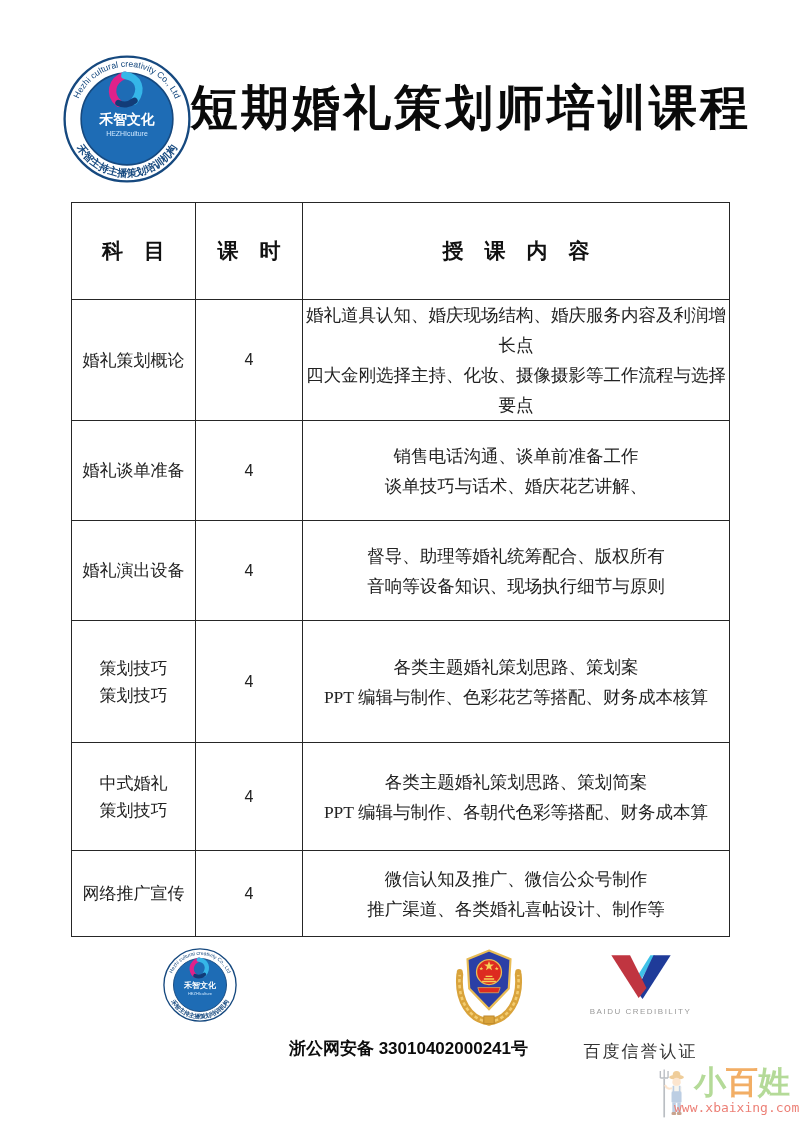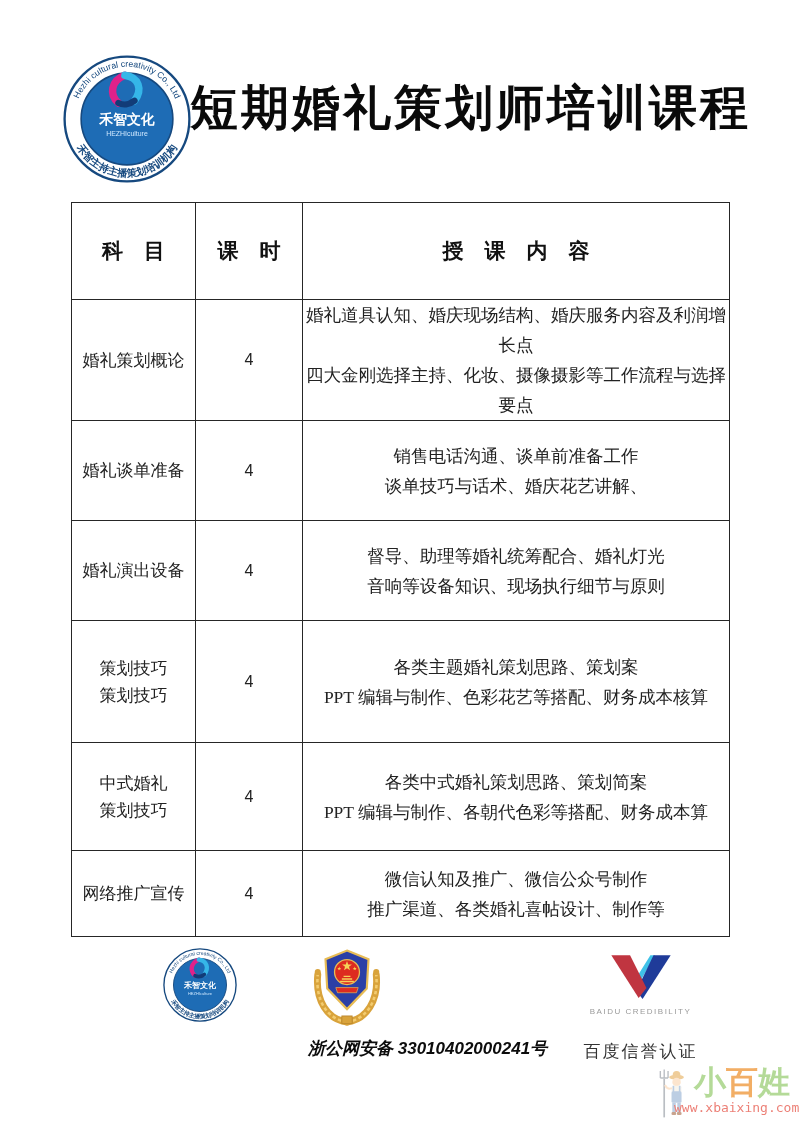--- a/index.html
+++ b/index.html
@@ -24,21 +24,21 @@
   th.colhead{font-size:21px;font-weight:700;text-align:center;color:#111;}
   td.subj{font-size:17px;text-align:center;line-height:27px;color:#222;}
   td.subj div:empty{display:none;}
   td.hrs{font-size:16px;text-align:center;font-family:"Liberation Sans","DejaVu Sans",sans-serif;color:#222;}
   td.cont{font-size:17.5px;text-align:center;line-height:30px;color:#222;}
 
   
   .f-left{position:absolute;left:70px;top:948px;width:260px;text-align:center;}
   .f-left .cp{margin-top:9px;font-family:"Liberation Sans","DejaVu Sans",sans-serif;
               font-size:15px;color:#2a2a2a;}
-  .f-mid{position:absolute;left:308px;top:942px;width:240px;text-align:left;font-style:italic;}
+  .f-mid{position:absolute;left:288px;top:942px;width:240px;text-align:right;}
   .f-mid .rec{margin-top:5px;font-family:"Liberation Sans","DejaVu Sans",sans-serif;
               font-weight:bold;font-size:17px;color:#0c0c0c;white-space:nowrap;}
   .f-right{position:absolute;left:548px;top:952px;width:185px;text-align:center;
            font-family:"Liberation Sans","DejaVu Sans",sans-serif;}
   .f-right .bd-cn{margin-top:6px;font-size:19px;letter-spacing:3px;color:#4d4d4d;}
   .f-right .bd-en{margin-top:1px;font-size:8px;letter-spacing:1.5px;color:#9a9a9a;}
   .f-right .bd-cert{margin-top:24px;font-size:17px;letter-spacing:2px;color:#333;}
 
   
   .wm{position:absolute;left:658px;top:1064px;width:140px;height:60px;opacity:.85;}
@@ -114,21 +114,21 @@
           <div>谈单技巧与话术、婚庆花艺讲解、</div>
         </td>
       </tr>
       <tr class="r2">
         <td class="subj">
           <div>婚礼演出设备</div>
 
         </td>
         <td class="hrs">4</td>
         <td class="cont">
-          <div>督导、助理等婚礼统筹配合、婚礼灯光</div>
+          <div>督导、助理等婚礼统筹配合、版权所有</div>
           <div>音响等设备知识、现场执行细节与原则</div>
         </td>
       </tr>
       <tr class="r3">
         <td class="subj">
           <div>策划技巧</div>
           <div>策划技巧</div>
         </td>
         <td class="hrs">4</td>
         <td class="cont">
@@ -136,21 +136,21 @@
           <div>PPT 编辑与制作、色彩花艺等搭配、财务成本核算</div>
         </td>
       </tr>
       <tr class="r4">
         <td class="subj">
           <div>中式婚礼</div>
           <div>策划技巧</div>
         </td>
         <td class="hrs">4</td>
         <td class="cont">
-          <div>各类中式婚礼策划思路、策划简案</div>
+          <div>各类主题婚礼策划思路、策划简案</div>
           <div>PPT 编辑与制作、各朝代色彩等搭配、财务成本算</div>
         </td>
       </tr>
       <tr class="r5">
         <td class="subj">
           <div>网络推广宣传</div>
 
         </td>
         <td class="hrs">4</td>
         <td class="cont">

